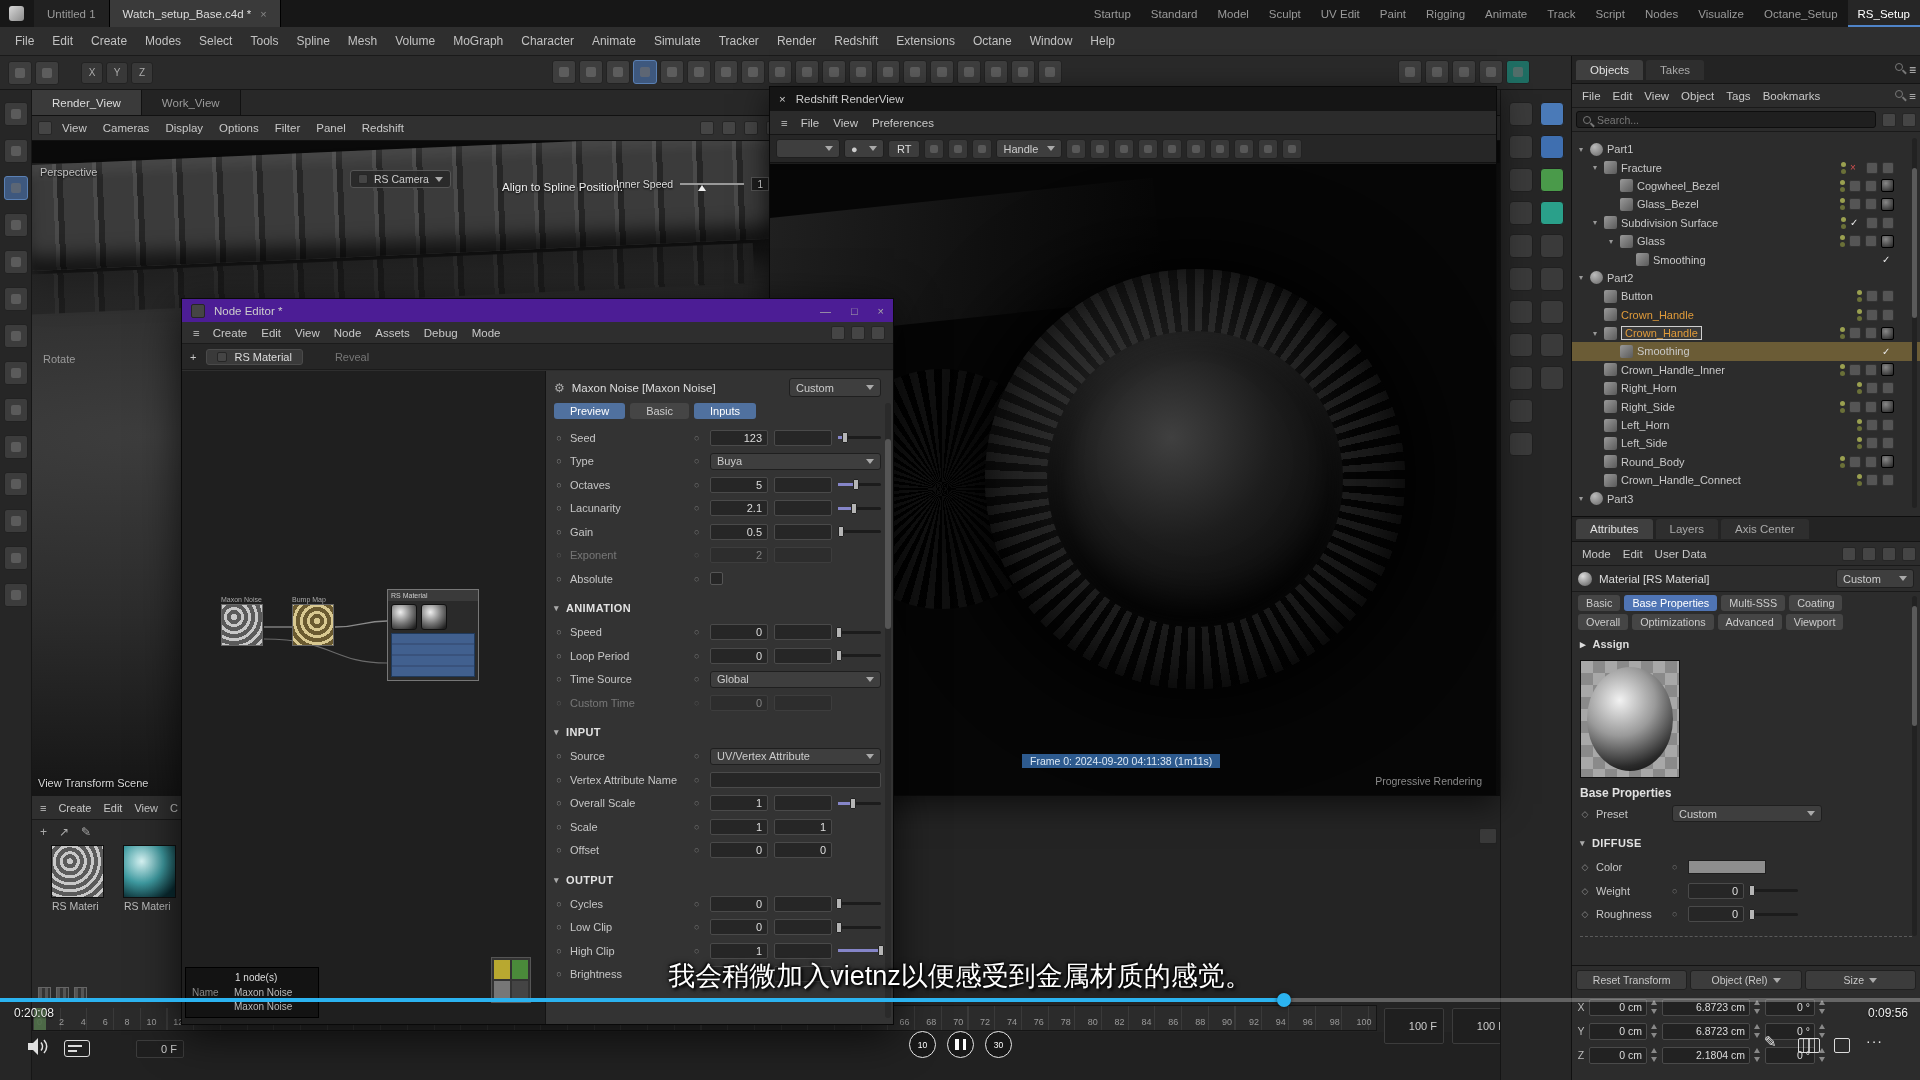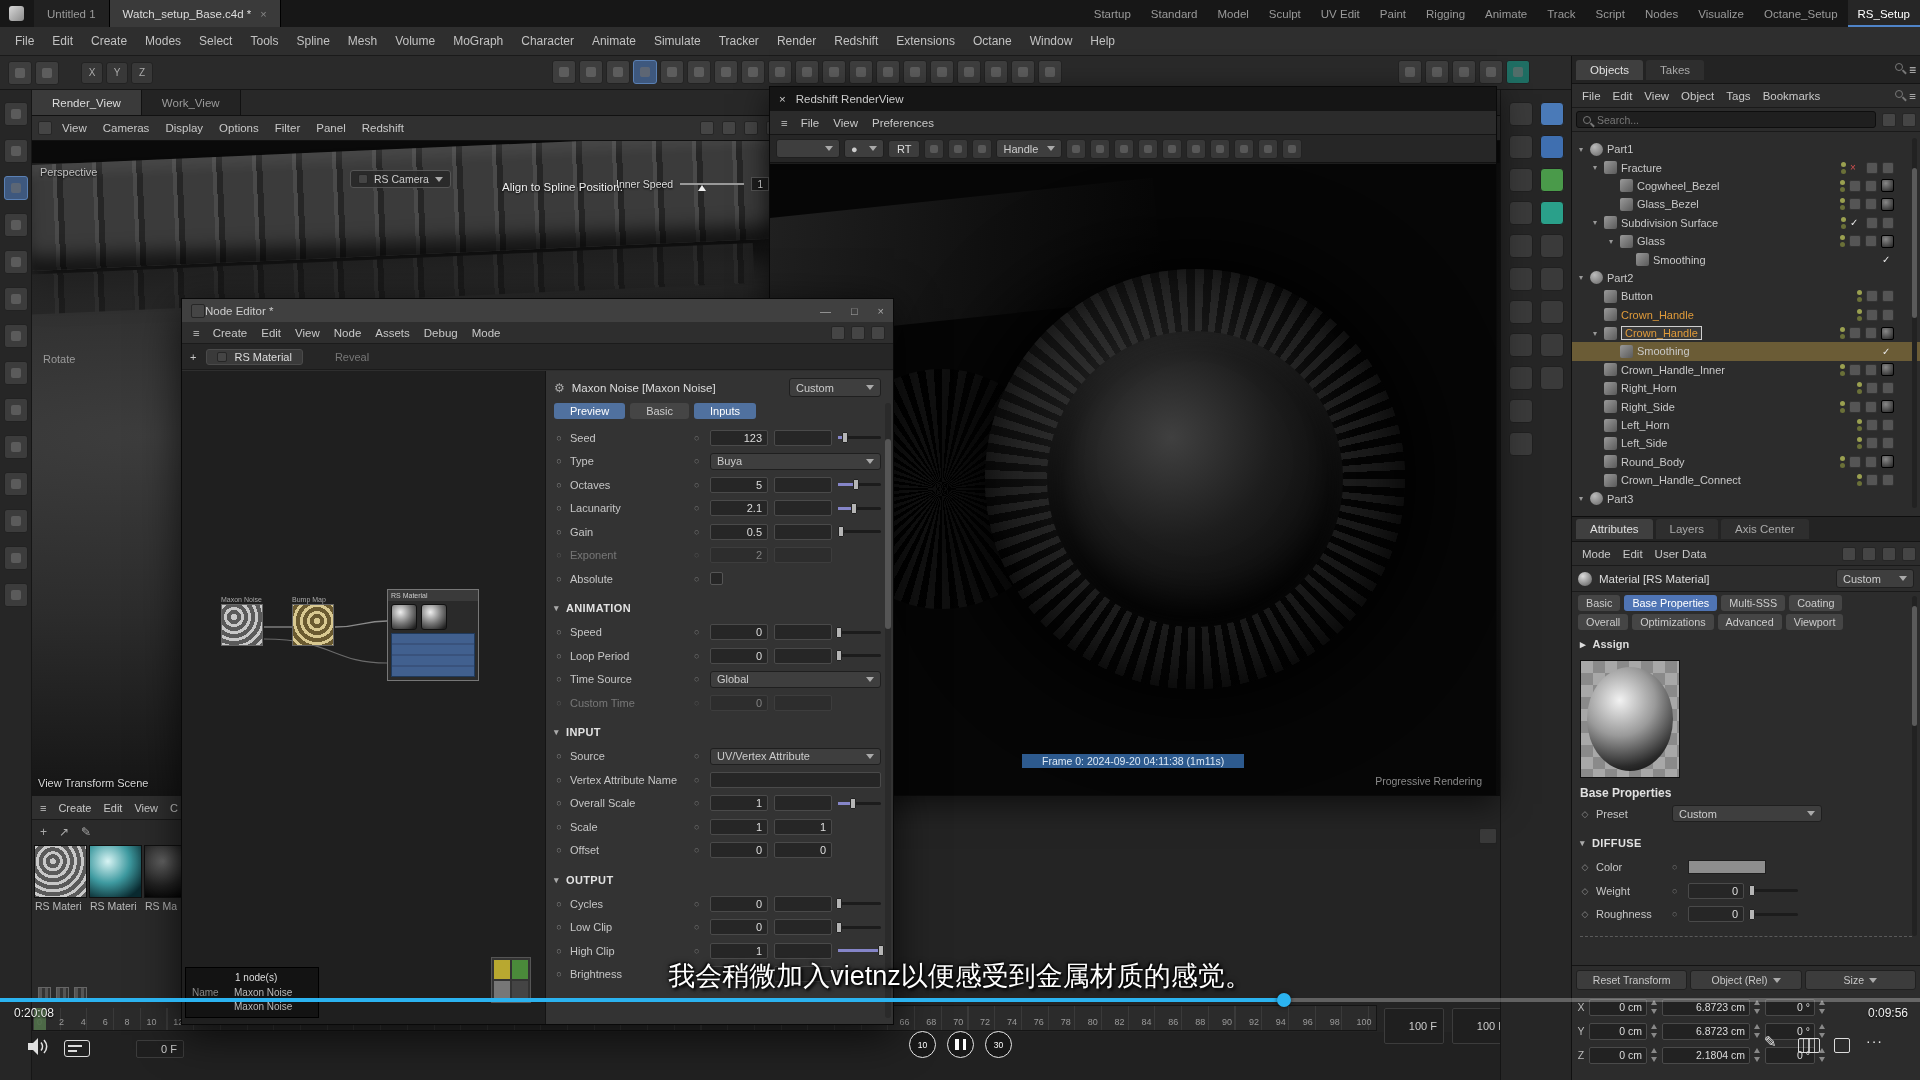--- a/index.html
+++ b/index.html
@@ -61,21 +61,21 @@
 .hud-box{min-width:18px;height:14px;background:#1d1d1d;border:1px solid #555;text-align:center;line-height:13px;font-size:10px;}
 .hud-rotate{position:absolute;left:11px;top:212px;color:#9a9a9a;font-size:11px;z-index:2;}
 .hud-axis{position:absolute;left:6px;top:636px;color:#d8d8d8;font-size:11px;text-shadow:0 1px 2px #000;z-index:2;}
 
 
 .materials{position:absolute;left:32px;top:796px;width:168px;height:212px;background:#2a2a2a;border-right:1px solid #151515;z-index:6;}
 .mat-menus{height:24px;display:flex;align-items:center;gap:2px;font-size:11px;padding-left:4px;background:#2f2f2f;border-bottom:1px solid #191919;}
 .mat-menu{padding:0 6px;}
 .mat-actions{height:24px;display:flex;gap:12px;padding-left:8px;align-items:center;color:#aaa;font-size:12px;}
 .mat-thumbs{display:flex;gap:2px;padding:1px 2px;}
-.mat-item{display:flex;flex-direction:column;}
+.mat-item{display:flex;flex-direction:column;margin-left:17px;}
 .mat-thumb{width:53px;height:53px;border:1px solid #101010;position:relative;}
 .mat-thumb[data-kind="noise"]{background:repeating-radial-gradient(circle at 35% 30%,#c8c8c8 0 3px,#5a5a5a 3px 7px);}
 .mat-thumb[data-kind="teal"]{background:radial-gradient(circle at 35% 30%,#d8f4f4,#3e9aa0 45%,#0a2a30 85%);}
 .mat-thumb[data-kind="black"]{background:radial-gradient(circle at 35% 30%,#666,#222 50%,#000 85%);}
 .mat-label{font-size:10.5px;color:#bbb;width:53px;padding:2px 1px;white-space:nowrap;overflow:hidden;}
 .mat-footer{position:absolute;bottom:8px;left:6px;display:flex;gap:5px;}
 .grid-ic{width:13px;height:13px;border:1px solid #666;background:repeating-linear-gradient(90deg,#555 0 3px,#333 3px 6px);}
 
 
 .ruler{position:absolute;left:32px;top:1005px;width:1345px;height:26px;background:#2b2b2b;border:1px solid #151515;z-index:4;display:flex;justify-content:space-between;align-items:flex-end;padding:0 4px 3px;background-image:repeating-linear-gradient(90deg,#3a3a3a 0 1px,transparent 1px 26.7px);}
@@ -103,26 +103,26 @@
 .rv-dd2{width:40px;}
 .rt-btn{padding:2px 8px;background:#3c3c3c;border:1px solid #222;border-radius:3px;font-size:11px;color:#ddd;}
 .rv-ic{width:20px;height:20px;background:#383838;border:1px solid #222;border-radius:3px;position:relative;flex:none;}
 .rv-ic::after{content:"";position:absolute;inset:5px;background:#6e6e6e;border-radius:2px;opacity:.6;}
 .rv-canvas{position:absolute;left:0;top:77px;right:0;bottom:0;background:#060606;overflow:hidden;}
 .rv-band{position:absolute;left:-40px;top:36px;width:430px;height:120px;background:linear-gradient(100deg,#232323 0%,#101010 60%,rgba(0,0,0,0) 100%);transform:rotate(-6deg);}
 .gear2{position:absolute;left:52px;top:205px;width:240px;height:240px;border-radius:50%;background:repeating-conic-gradient(#141414 0 4deg,#020202 4deg 8deg);opacity:.85;}
 .crown{position:absolute;left:215px;top:105px;width:420px;height:420px;border-radius:50%;background:repeating-conic-gradient(#1b1b1b 0deg 2.5deg,#040404 2.5deg 5deg);box-shadow:0 0 80px 20px rgba(0,0,0,.9),inset 0 0 40px rgba(0,0,0,.8);}
 .crown::before{content:"";position:absolute;inset:0;border-radius:50%;background:radial-gradient(circle at 40% 35%,rgba(130,130,130,.28),rgba(0,0,0,0) 55%,rgba(0,0,0,.6) 100%);}
 .crown-dome{position:absolute;left:277px;top:167px;width:296px;height:296px;border-radius:50%;background:radial-gradient(circle at 42% 36%,#404040 0%,#1d1d1d 40%,#0a0a0a 75%,#000 100%);box-shadow:inset 0 6px 24px rgba(255,255,255,.06),inset 0 -20px 40px #000;}
-.rv-frame{position:absolute;left:252px;top:590px;background:#2d5a8e;color:#dce8f4;font-size:10.5px;padding:1px 20px;}
+.rv-frame{position:absolute;left:252px;top:590px;background:#2d5a8e;color:#dce8f4;font-size:10.5px;padding:1px 8px;}
 .rv-prog{position:absolute;right:14px;bottom:8px;color:#8a8a8a;font-size:10.5px;}
 
 
 .ne{position:absolute;left:181px;top:298px;width:713px;height:727px;background:#2e2e2e;border:1px solid #090909;box-shadow:0 10px 40px rgba(0,0,0,.7);z-index:30;}
-.ne-title{height:23px;background:#404040;display:flex;align-items:center;padding:0 9px;font-size:11.5px;color:#ccc;}
+.ne-title{height:23px;background:#4c1d95;display:flex;align-items:center;padding:0 9px;gap:9px;font-size:11.5px;color:#ccc;}
 .win-btns{margin-left:auto;display:flex;gap:20px;color:#aaa;font-size:11px;}
 .ne-menus{position:relative;height:22px;display:flex;align-items:center;gap:2px;background:#2e2e2e;border-bottom:1px solid #1b1b1b;font-size:11.5px;padding-left:7px;}
 .ne-menu{padding:0 7px;}
 .ne-rlics{position:absolute;right:8px;top:4px;display:flex;gap:6px;}
 .ne-tabrow{height:26px;display:flex;align-items:center;background:#262626;border-bottom:1px solid #1b1b1b;padding-left:8px;gap:10px;font-size:11px;}
 .ne-chip{display:flex;align-items:center;gap:7px;background:#3a3a3a;border:1px solid #4a4a4a;border-radius:3px;padding:1px 10px;color:#ddd;}
 .ne-reveal{color:#777;margin-left:22px;}
 .ne-body{position:absolute;left:0;top:72px;right:0;bottom:0;display:flex;}
 .ne-graph{width:364px;position:relative;background:#1f1f1f;border-right:1px solid #141414;overflow:hidden;}
 .gnode{position:absolute;}

